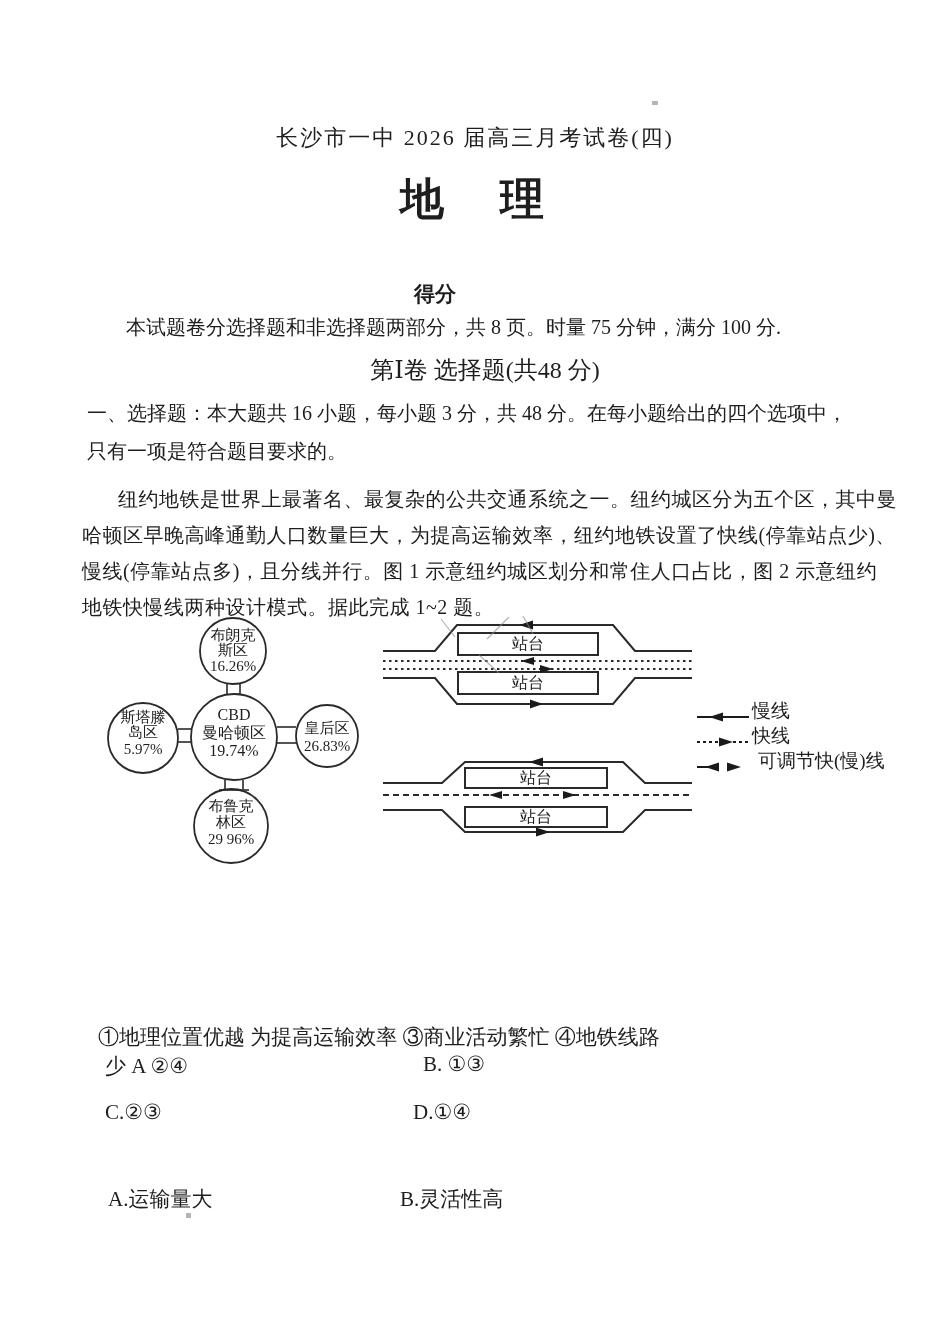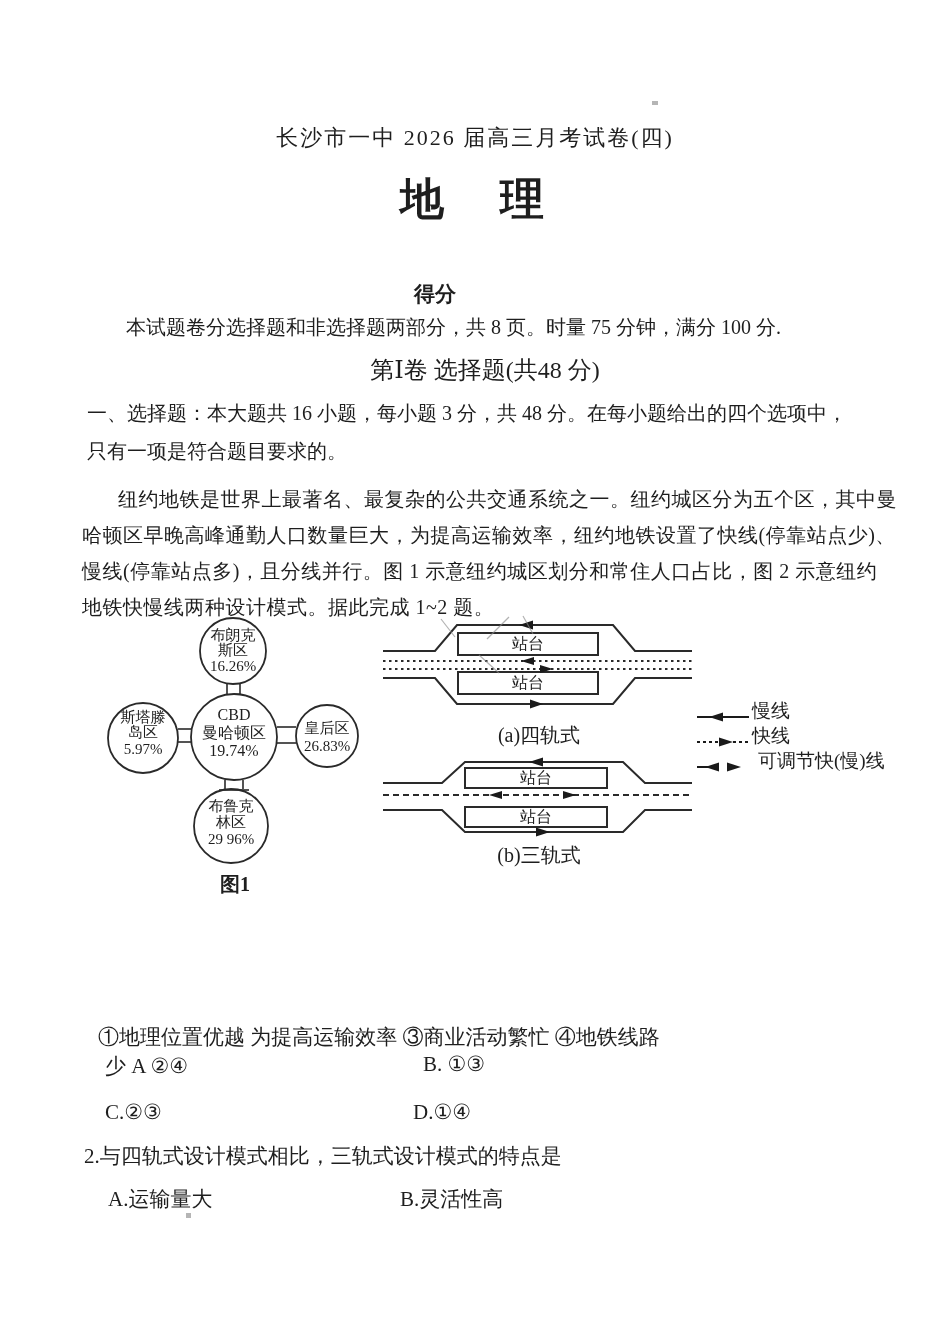--- a/index.html
+++ b/index.html
@@ -78,21 +78,20 @@
       <text x="139" y="107" font-size="16">CBD</text>
       <text x="139" y="125" font-size="16">曼哈顿区</text>
       <text x="139" y="143" font-size="16">19.74%</text>
       <text x="232" y="120">皇后区</text>
       <text x="232" y="138">26.83%</text>
       <text x="136" y="198">布鲁克</text>
       <text x="136" y="214">林区</text>
       <text x="136" y="231">29 96%</text>
     </g>
   </svg>
-  <div class="abs figcap" style="top:871px;left:95px;width:280px;text-align:center;">图1</div>
 
   <svg style="left:383px;top:615px;" width="312" height="92" viewBox="0 0 312 92">
     <g stroke="#2a2a2a" stroke-width="2" fill="none">
       <polyline points="0,36 52,36 74,10 230,10 252,36 309,36"></polyline>
       <rect x="75" y="18" width="140" height="22"></rect>
       <line x1="0" y1="46" x2="309" y2="46" stroke-dasharray="2.5,3.5"></line>
       <line x1="0" y1="54" x2="309" y2="54" stroke-dasharray="2.5,3.5"></line>
       <rect x="75" y="57" width="140" height="22"></rect>
       <polyline points="0,63 52,63 74,89 230,89 252,63 309,63"></polyline>
     </g>
@@ -104,40 +103,38 @@
     </g>
     <g stroke="#8a8a8a" stroke-width="1.2" opacity="0.65">
       <line x1="58" y1="4" x2="72" y2="22"></line>
       <line x1="104" y1="24" x2="126" y2="2"></line>
       <line x1="140" y1="1" x2="150" y2="19"></line>
       <line x1="96" y1="40" x2="116" y2="58"></line>
     </g>
     <text x="145" y="34" font-size="16" text-anchor="middle">站台</text>
     <text x="145" y="73" font-size="16" text-anchor="middle">站台</text>
   </svg>
-  <div class="abs figcap" style="top:722px;left:383px;width:312px;text-align:center;font-weight:400;">(a)四轨式</div>
 
   <svg style="left:383px;top:755px;" width="312" height="85" viewBox="0 0 312 85">
     <g stroke="#2a2a2a" stroke-width="2" fill="none">
       <polyline points="0,28 59,28 82,7 240,7 262,28 309,28"></polyline>
       <rect x="82" y="13" width="142" height="20"></rect>
       <line x1="0" y1="40" x2="309" y2="40" stroke-dasharray="6,4"></line>
       <rect x="82" y="52" width="142" height="20"></rect>
       <polyline points="0,55 59,55 82,77 240,77 262,55 309,55"></polyline>
     </g>
     <g fill="#1a1a1a" stroke="none">
       <polygon points="146,7 160,2.5 160,11.5"></polygon>
       <polygon points="106,40 119,36 119,44"></polygon>
       <polygon points="193,40 180,36 180,44"></polygon>
       <polygon points="167,77 153,72.5 153,81.5"></polygon>
     </g>
     <text x="153" y="28" font-size="16" text-anchor="middle">站台</text>
     <text x="153" y="67" font-size="16" text-anchor="middle">站台</text>
   </svg>
-  <div class="abs figcap" style="top:842px;left:383px;width:312px;text-align:center;font-weight:400;">(b)三轨式</div>
 
   <div class="legend">
     <div class="legend-row">
       <svg width="52" height="14" viewBox="0 0 52 14">
         <line x1="0" y1="7" x2="52" y2="7" stroke="#1a1a1a" stroke-width="2"></line>
         <polygon points="12,7 26,2.5 26,11.5" fill="#1a1a1a"></polygon>
       </svg>
       <span>慢线</span>
     </div>
     <div class="legend-row">
@@ -156,20 +153,19 @@
       <span>可调节快(慢)线</span>
     </div>
   </div>
 
   <div class="abs qtext" style="top:1023px;left:98px;">①地理位置优越 为提高运输效率 ③商业活动繁忙 ④地铁线路</div>
   <div class="abs opt" style="top:1052px;left:105px;">少 A ②④</div>
   <div class="abs opt" style="top:1052px;left:423px;">B. ①③</div>
   <div class="abs opt" style="top:1100px;left:105px;">C.②③</div>
   <div class="abs opt" style="top:1100px;left:413px;">D.①④</div>
 
-  <div class="abs qtext" style="top:1142px;left:84px;">2.与四轨式设计模式相比，三轨式设计模式的特点是</div>
   <div class="abs opt" style="top:1185px;left:108px;">A.运输量大</div>
   <div class="abs opt" style="top:1185px;left:400px;">B.灵活性高</div>
 
   <div class="artifact" style="left:652px;top:101px;width:6px;height:4px;"></div>
   <div class="artifact" style="left:186px;top:1213px;width:5px;height:5px;"></div>
 
 </div>
 
 </body></html>

